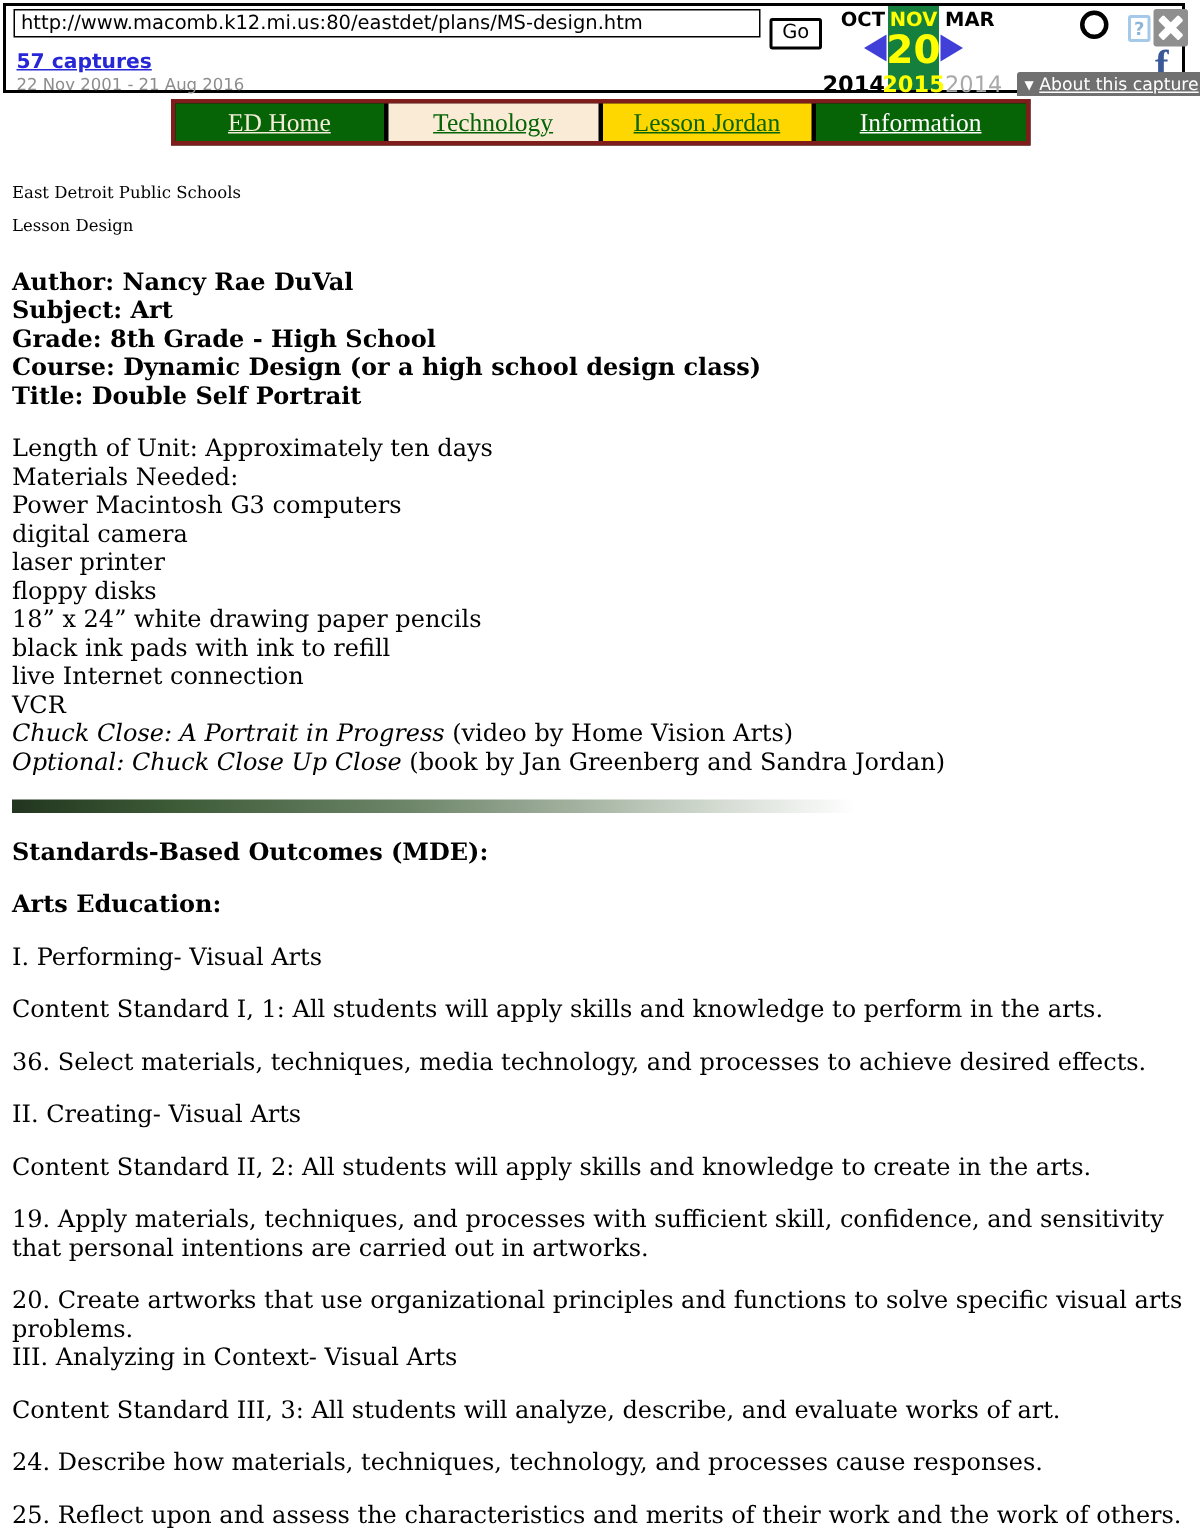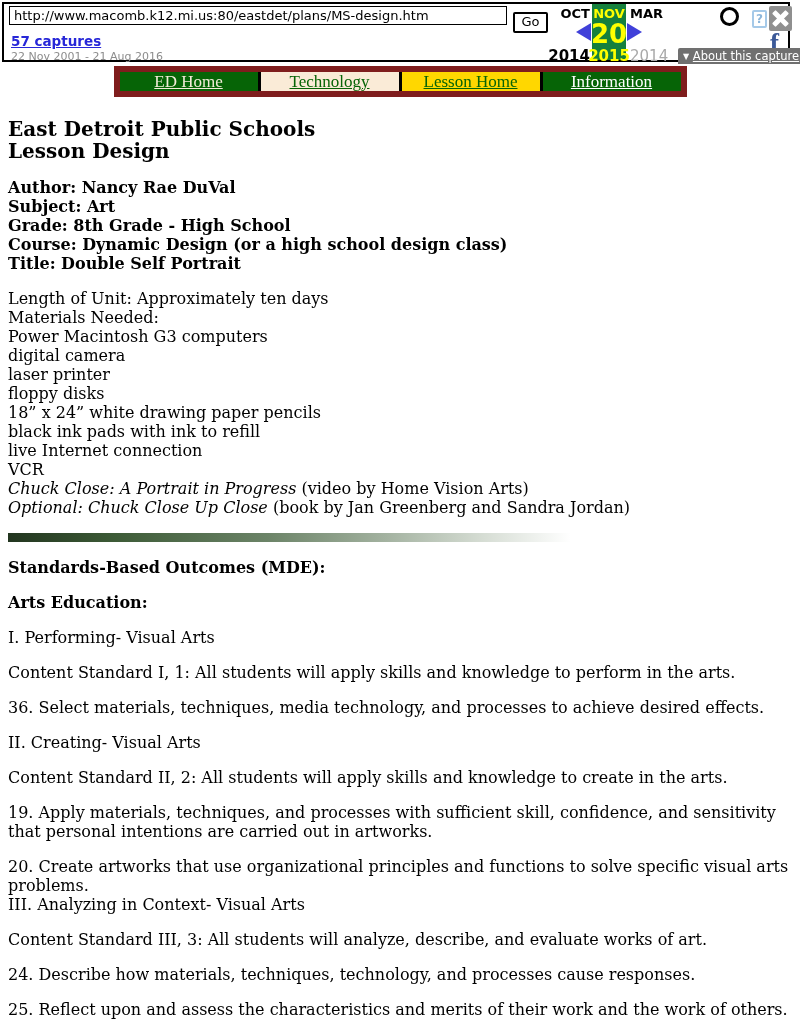--- a/index.html
+++ b/index.html
@@ -53,29 +53,29 @@
   .wb-fb { position:absolute; left:766px; top:24px; font-family:"Liberation Serif", serif;
            font-size:27px; font-weight:bold; color:#3b5998; cursor:pointer; }
   .wb-about { position:absolute; left:674px; top:44px; height:16px; background:#707070;
               border-radius:2px 2px 0 0; color:#fff; font-size:11.5px; padding:1px 6px 0 5px;
               white-space:nowrap; cursor:pointer; }
   .wb-about .caret { font-size:8px; vertical-align:1px; }
   .wb-about .lbl { text-decoration:underline; }
 
   
   .nav-bar { margin:66px auto 0; width:573px; height:31px; background:#000;
-             border:6px solid #7f1d1d; display:flex; gap:3px; }
+             border:3px solid #7f1d1d; display:flex; gap:3px; }
   .nav-cell { flex:1; display:flex; align-items:center; justify-content:center; }
   .nav-cell a { font-family:"Liberation Serif", serif; font-size:17px;
                 text-decoration:underline; cursor:pointer; }
 
   
   .content { margin:21px 8px 0 8px; color:#000; font-family:"DejaVu Serif", serif; }
   .para { margin:16px 0; font-size:16px; line-height:19px; }
-  .para.heading { font-size:20px; line-height:22px; font-weight:bold; }
+  .para.heading { font-size:11px; line-height:22px; font-weight:normal; }
   .para.bold { font-weight:bold; }
   .para .line { white-space:nowrap; }
   .para .it { font-style:italic; }
   .hr-gradient { margin:16px 0 16px 0; width:580px; height:9px;
                  background:linear-gradient(to right, #22351f 0%, #3c5a36 18%, #6c8468 45%, #a3b2a0 65%, #d6ddd4 82%, #ffffff 97%); }
 </style>
 </head>
 <body>
 
 <div class="wb-toolbar">
@@ -113,21 +113,21 @@
 </div>
 
 <div class="nav-bar">
     <div class="nav-cell" style="background: rgb(6, 100, 6);">
       <a style="color: rgb(243, 236, 216);">ED Home</a>
     </div>
     <div class="nav-cell" style="background: rgb(250, 235, 215);">
       <a style="color: rgb(6, 100, 6);">Technology</a>
     </div>
     <div class="nav-cell" style="background: rgb(255, 215, 0);">
-      <a style="color: rgb(6, 100, 6);">Lesson Home</a>
+      <a style="color: rgb(6, 100, 6);">Lesson Jordan</a>
     </div>
     <div class="nav-cell" style="background: rgb(6, 100, 6);">
       <a style="color: rgb(255, 255, 255);">Information</a>
     </div>
   </div>
 
 <div class="content">
     <div class="para heading">
       <div class="line"><span>East Detroit Public Schools</span></div>
       <div class="line"><span>Lesson Design</span></div>

